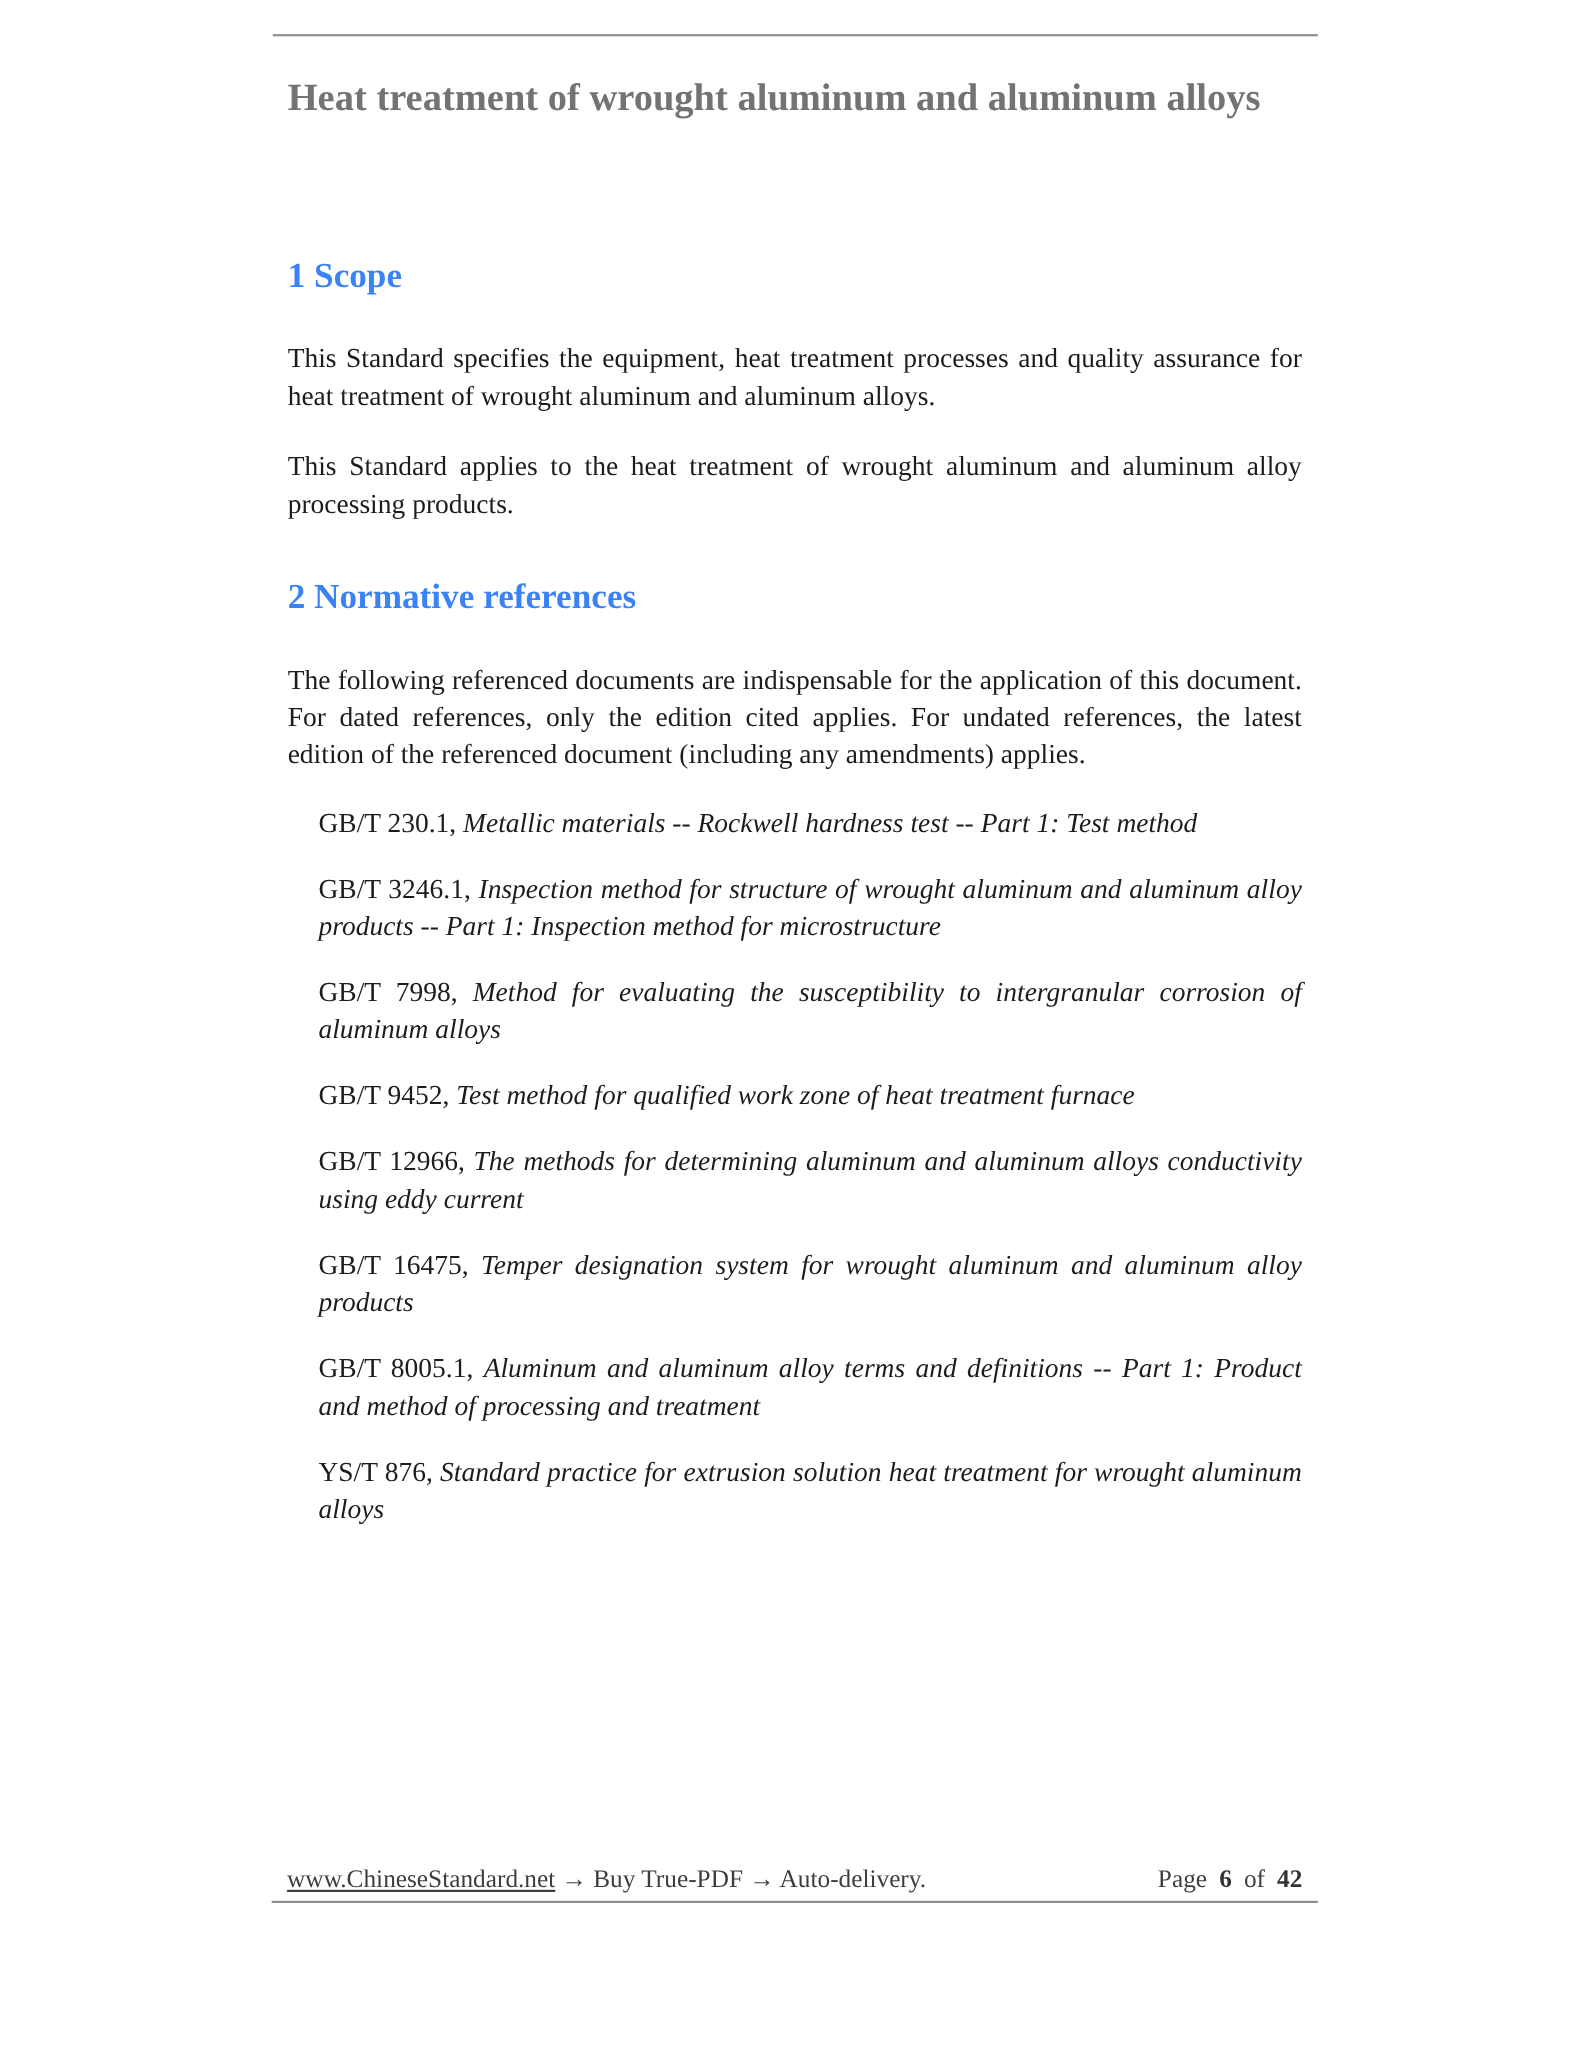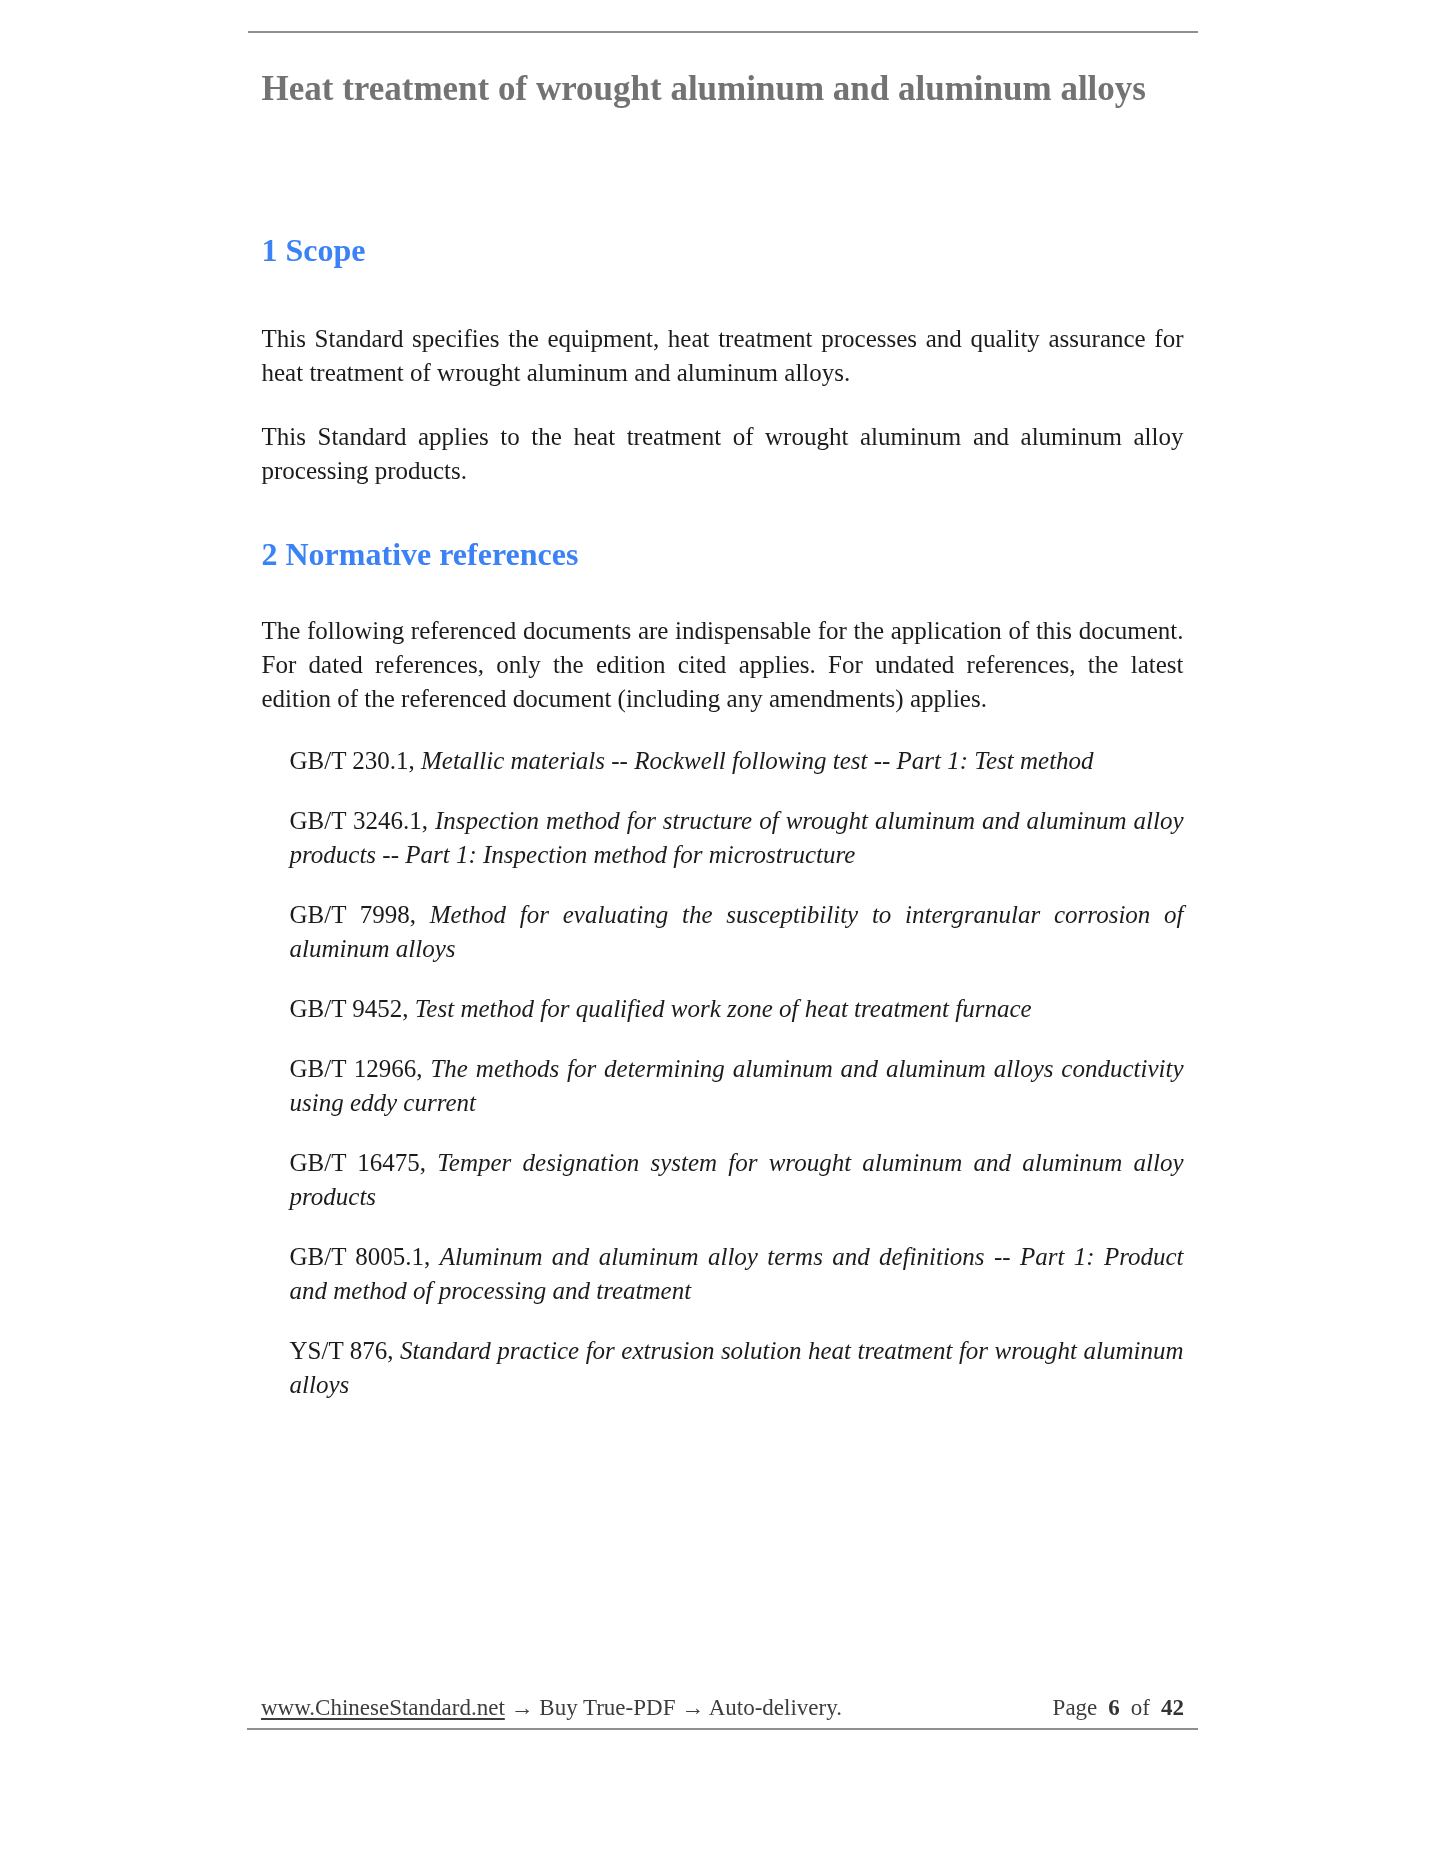--- a/index.html
+++ b/index.html
@@ -45,21 +45,21 @@
   }
   .scope-heading { margin-top: 120px; }
   .normref-heading { margin-top: 46px; }
 
   .body-par {
     font-size: 25px;
     line-height: 34px;
     text-align: justify;
     color: #1c1c1c;
   }
-  .par-1 { margin-top: 52px; }
+  .par-1 { margin-top: 40px; }
   .par-2 { margin-top: 30px; }
   .par-3 { margin-top: 40px; }
 
   .refs-list {
     margin-top: 28px;
     padding-left: 28px;
     list-style: none;
   }
   .ref-item {
     font-size: 25px;
@@ -119,21 +119,21 @@
 
     <p class="body-par par-2">This Standard applies to the heat treatment of wrought aluminum and aluminum alloy processing products.</p>
 
     <h2 class="section-heading normref-heading">2 Normative references</h2>
 
     <p class="body-par par-3">The following referenced documents are indispensable for the application of this document. For dated references, only the edition cited applies. For undated references, the latest edition of the referenced document (including any amendments) applies.</p>
 
     <ul class="refs-list">
       <li class="ref-item">
         <span class="ref-code">GB/T 230.1,</span>
-        <span class="ref-title">Metallic materials -- Rockwell following test -- Part 1: Test method</span>
+        <span class="ref-title">Metallic materials -- Rockwell hardness test -- Part 1: Test method</span>
       </li>
       <li class="ref-item">
         <span class="ref-code">GB/T 3246.1,</span>
         <span class="ref-title">Inspection method for structure of wrought aluminum and aluminum alloy products -- Part 1: Inspection method for microstructure</span>
       </li>
       <li class="ref-item">
         <span class="ref-code">GB/T 7998,</span>
         <span class="ref-title">Method for evaluating the susceptibility to intergranular corrosion of aluminum alloys</span>
       </li>
       <li class="ref-item">

